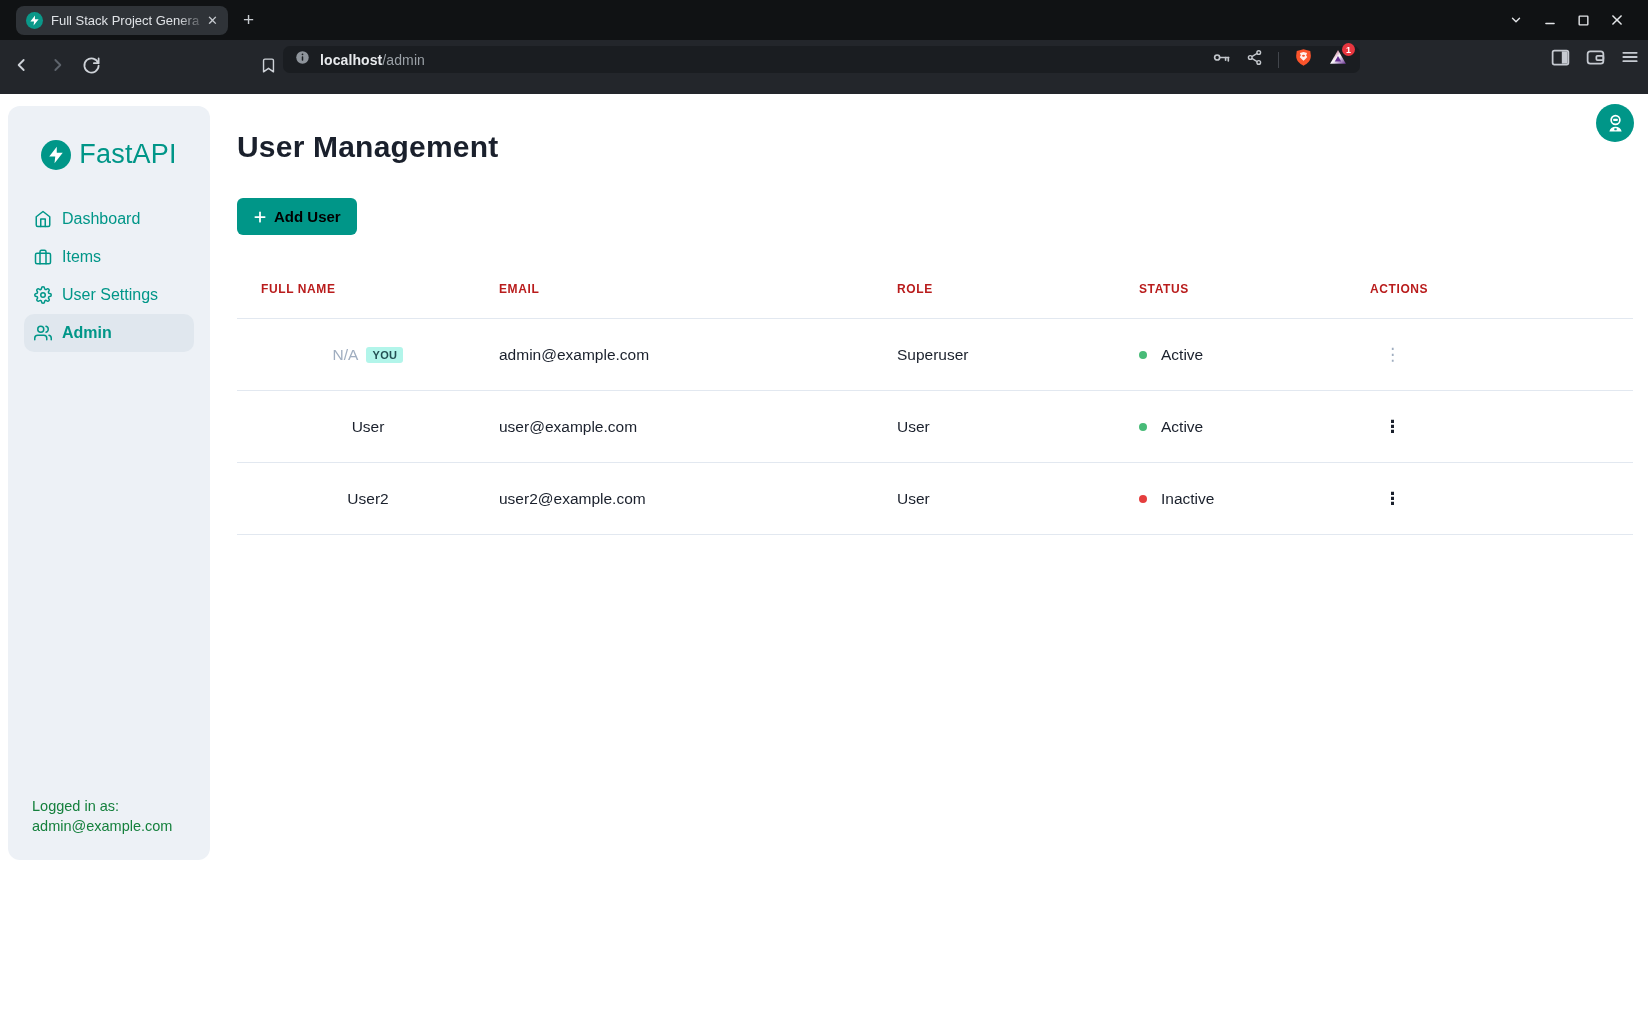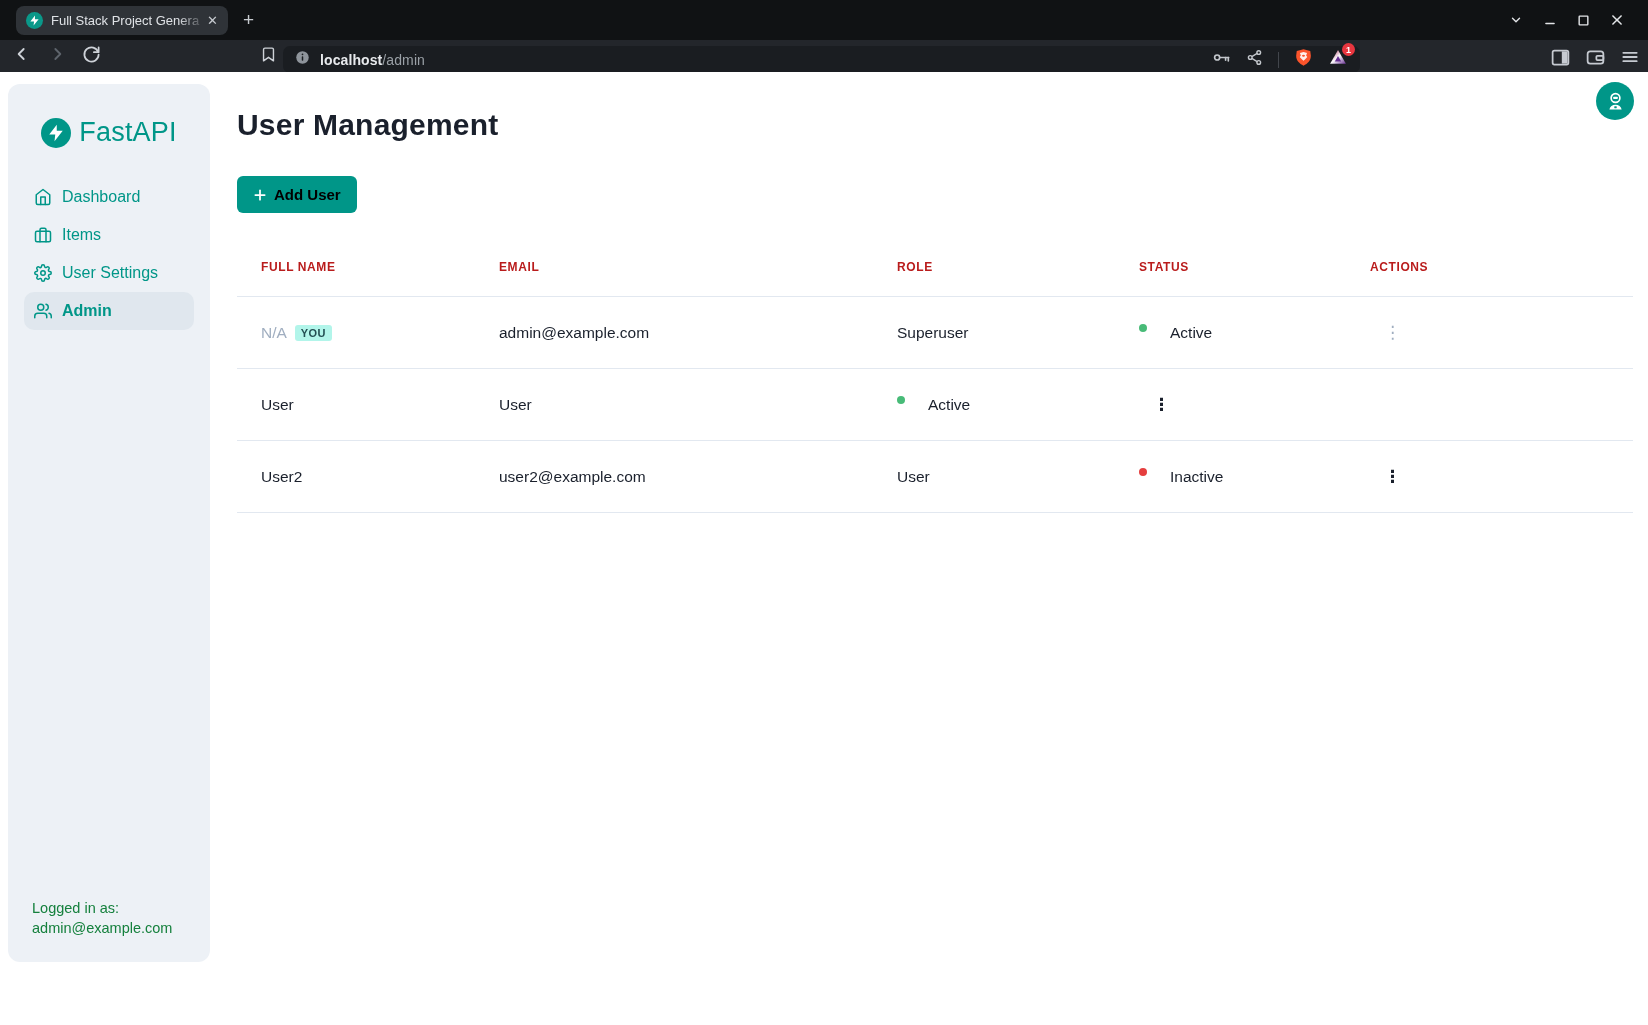--- a/index.html
+++ b/index.html
@@ -18,41 +18,41 @@
   .tab-close { color:#c7cbd0; font-size:13px; line-height:1; padding:2px;
     cursor:default; position:relative; }
   .favicon { width:17px; height:17px; border-radius:50%; background:#0a9889;
     display:flex; align-items:center; justify-content:center; flex:none; }
   .newtab-btn { position:absolute; left:243px; top:8px; color:#c7cbd0;
     font-size:19px; font-weight:400; line-height:24px; }
   .win-controls { position:absolute; right:24px; top:0; height:40px;
     display:flex; align-items:center; gap:20px; color:#e3e5e8; }
   .win-controls svg { display:block; }
 
-  .toolbar { position:relative; height:32px; background:#23262b;
+  .toolbar { position:relative; height:54px; background:#23262b;
     display:flex; }
   .nav-icons { display:flex; align-items:center; gap:15px; padding-left:12px; }
   .addr-pill { position:absolute; left:283px; top:6px; width:1077px; height:27px;
     background:#1a1d21; border-radius:7px; display:flex; align-items:center;
     padding:0 12px; }
   .url { margin-left:10px; font-size:14px; color:#e8eaed; letter-spacing:.1px; }
   .url .path { color:#9aa0a6; }
   .pill-right { margin-left:auto; display:flex; align-items:center; gap:15px; }
   .pill-divider { width:1px; height:16px; background:#42464c; }
   .bat-wrap { position:relative; }
   .bat-badge { position:absolute; top:-5px; right:-7px; min-width:13px; height:13px;
     background:#e8363f; border-radius:7px; color:#fff; font-size:9px; font-weight:bold;
     display:flex; align-items:center; justify-content:center; padding:0 3px; }
   .toolbar-right { position:absolute; right:8px; top:0; height:38px;
     display:flex; align-items:center; gap:14px; }
 
   
   .app { position:relative; width:1648px; height:947px; background:#fff; }
 
-  .sidebar { position:absolute; left:8px; top:12px; width:202px; height:878px;
+  .sidebar { position:absolute; left:8px; top:12px; width:202px; height:754px;
     background:#edf1f6; border-radius:12px; }
   .logo-row { display:flex; align-items:center; justify-content:center; gap:8px;
     margin-top:33px; }
   .logo-circle { width:30px; height:30px; border-radius:50%; background:#009688;
     display:flex; align-items:center; justify-content:center; }
   .logo-text { color:#009688; font-size:27px; font-weight:500; letter-spacing:.2px; }
   .nav { margin-top:30px; padding:0 16px; display:flex; flex-direction:column; gap:0; }
   .nav-item { height:38px; display:flex; align-items:center; gap:10px;
     padding:0 10px; border-radius:10px; color:#009688; font-size:16px; cursor:default; }
   .nav-item.active { background:#e0e7ee;font-weight:bold; }
@@ -73,25 +73,25 @@
     font-family:"Liberation Sans", sans-serif; }
 
   .table { margin-top:24px; width:100%; }
   .trow { display:grid;
     grid-template-columns:238px 398px 242px 231px auto; align-items:center; }
   .trow > div { padding-left:24px; }
   .thead { height:60px; border-bottom:1px solid #e2e8f0; }
   .thead > div { font-size:12px; font-weight:700; color:#b91c1c; letter-spacing:.6px; }
   .tbody-row { height:72px; border-bottom:1px solid #e2e8f0; font-size:15.5px;
     color:#1a202c; }
-  .cell-name { display:flex; align-items:center; gap:8px; }
+  .cell-name { display:flex; align-items:center; gap:8px;justify-content:center; }
   .dim-text { color:#a0aec0; }
   .you-badge { background:#b2f5ea; color:#234e52; font-size:11px; font-weight:700;
     letter-spacing:.4px; padding:2px 6px; border-radius:3px; }
-  .status-cell { display:flex; gap:23px; }
+  .status-cell { display:flex; align-items:center; gap:14px; }
   .dot { width:8px; height:8px; border-radius:50%; }
   .dot.active { background:#48bb78; }
   .dot.inactive { background:#e53e3e; }
   .kebab { font-size:17px; font-weight:700; color:#1a202c; line-height:1;
     background:none; border:none; margin-left:14px; letter-spacing:0;
     font-family:"DejaVu Sans", sans-serif; }
   .kebab.dim { color:#a0aec0; font-weight:400; }
 </style>
 </head>
 <body>
@@ -324,20 +324,21 @@
             <span class="dot active"></span>
             <span>Active</span>
           </div>
         <div><button class="kebab dim">⋮</button></div>
       </div>
 
       <div class="trow tbody-row">
         <div class="cell-name">
           <span>User</span>
         </div>
+        <div>user@example.com</div>
         <div>User</div>
         <div class="status-cell">
             <span class="dot active"></span>
             <span>Active</span>
           </div>
         <div><button class="kebab">⋮</button></div>
       </div>
 
       <div class="trow tbody-row">
         <div class="cell-name">

